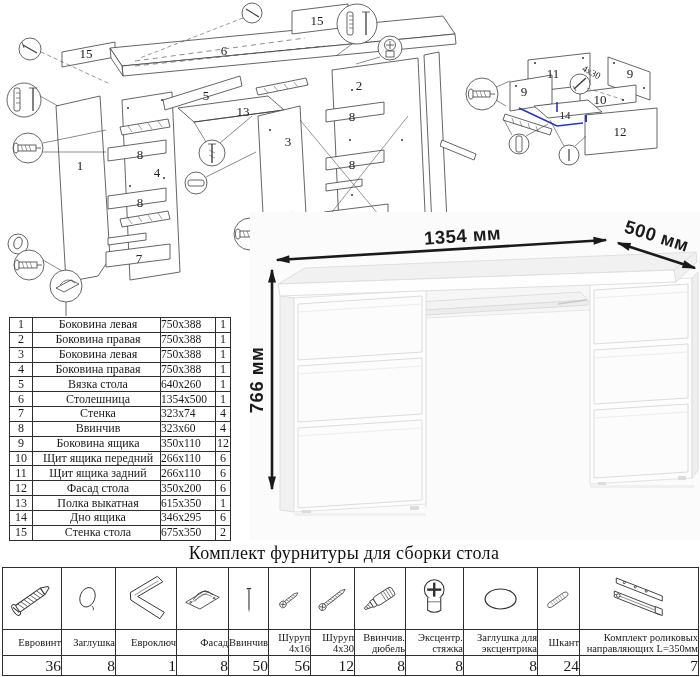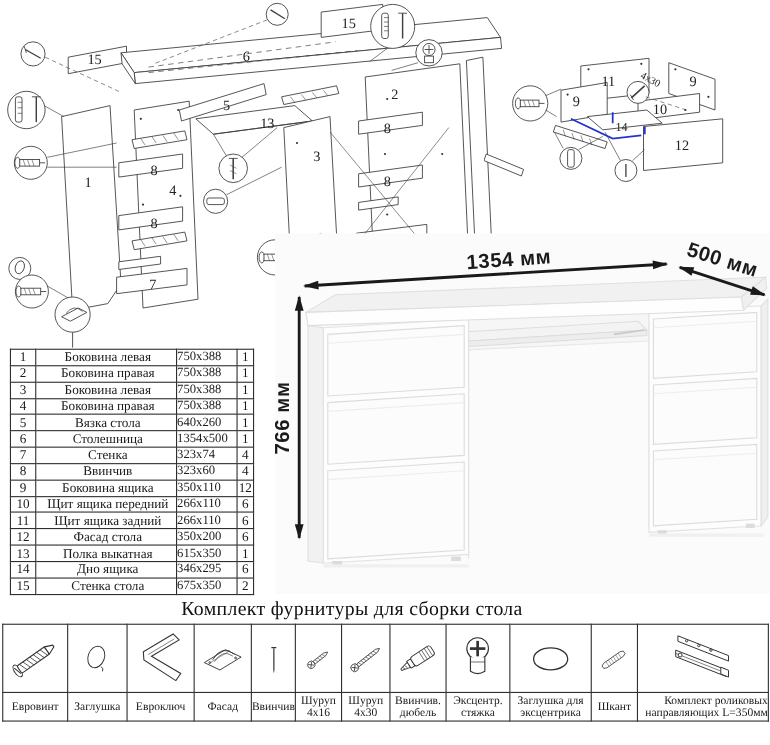--- a/index.html
+++ b/index.html
@@ -13,23 +13,23 @@
   .note{font-family:"Liberation Serif",serif;font-size:9.5px;fill:#222;}
   
   .parts{border-collapse:collapse;table-layout:fixed;width:221px;
          font-size:12px;line-height:13px;}
   .parts td{border:1px solid #2e2e2e;height:13.85px;padding:0;overflow:hidden;
             white-space:nowrap;}
   .parts td.pc-num,.parts td.pc-qty{text-align:center;}
   .parts td.pc-name{padding-left:3px;text-align:center;}
   .parts td.pc-size{text-align:left;font-size:11.5px;}
   
-  .hw-title{font-size:18px;color:#111;text-align:center;letter-spacing:.3px;}
+  .hw-title{font-size:18px;color:#111;text-align:center;letter-spacing:.3px;margin-left:24px;}
   .hw{border-collapse:collapse;table-layout:fixed;width:696px;}
-  .hw td{border:1.4px solid #2e2e2e;padding:0;text-align:center;vertical-align:middle;overflow:hidden;}
+  .hw td{border:1.4px solid #2e2e2e;padding:0;text-align:right;vertical-align:middle;overflow:hidden;}
   .hw .hw-icons td{height:61px;}
   .hw .hw-names td{height:25px;font-size:10.5px;line-height:11px;}
   .hw .hw-names td.left{text-align:right;padding-left:3px;}
   .hw .hw-qty td{height:19px;font-size:15.5px;}
   .hwicon{width:92%;height:56px;margin:0 auto;}
   
   .dim{font-family:"Liberation Sans",sans-serif;font-weight:bold;font-size:18.5px;
        fill:#1b1b1b;letter-spacing:.5px;}
 </style>
 </head>
@@ -693,16 +693,30 @@
           <td>Фасад</td>
           <td>Ввинчив</td>
           <td>Шуруп 4x16</td>
           <td>Шуруп 4x30</td>
           <td>Ввинчив. дюбель</td>
           <td>Эксцентр. стяжка</td>
           <td>Заглушка для эксцентрика</td>
           <td>Шкант</td>
           <td class="left">Комплект роликовых направляющих L=350мм</td>
         </tr>
+        <tr class="hw-qty">
+          <td>36</td>
+          <td>8</td>
+          <td>1</td>
+          <td>8</td>
+          <td>50</td>
+          <td>56</td>
+          <td>12</td>
+          <td>8</td>
+          <td>8</td>
+          <td>8</td>
+          <td>24</td>
+          <td>7</td>
+        </tr>
       </tbody>
   </table>
 
 </div>
 
 </body></html>

